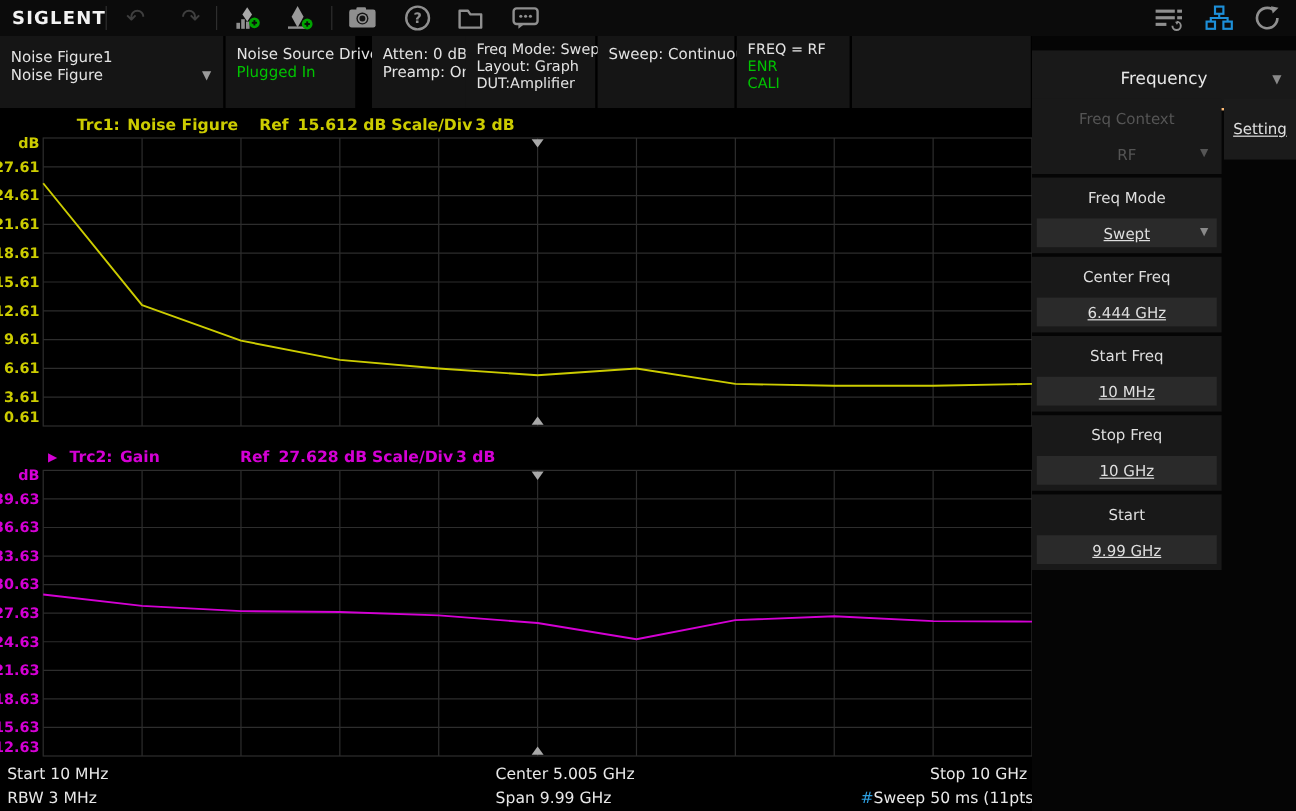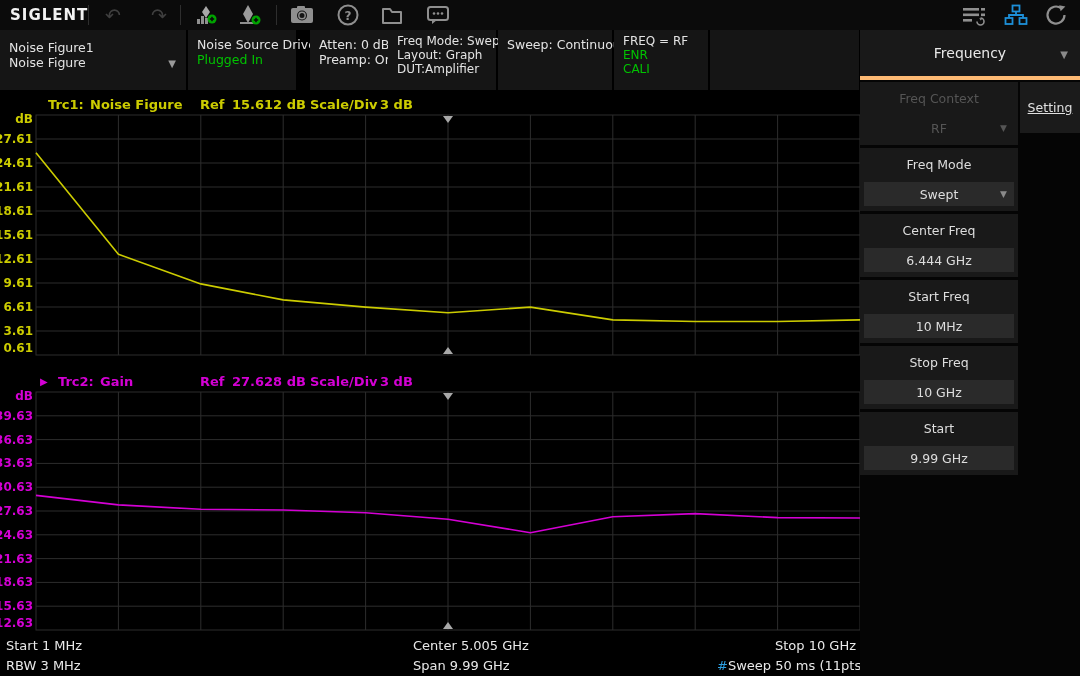--- a/index.html
+++ b/index.html
@@ -29,29 +29,29 @@
   .trc-title { position:absolute; height:16px; font-size:13px; font-weight:600; white-space:nowrap; }
   .trc-title span { position:absolute; }
 
   
   #bottombar { position:absolute; left:0; top:635px; width:1080px; height:41px; background:#000;
     color:#e8e8e8; font-size:13px; }
   .bb { position:absolute; white-space:nowrap; }
 
   
   #sidebar { position:absolute; left:860px; top:30px; width:220px; height:646px; background:#050505; }
-  #sb-header { position:absolute; left:0; top:0; width:220px; height:50px; background:#191919;
-    border-bottom:4px solid #fdba74; color:#e8e8e8; font-size:14px; display:flex; align-items:center; justify-content:center; }
+  #sb-header { position:absolute; left:0; top:12px; width:220px; height:50px; background:#191919;
+    border-bottom:2px solid #fdba74; color:#e8e8e8; font-size:14px; display:flex; align-items:center; justify-content:center; }
   #sb-header .hdr-caret { position:absolute; right:12px; top:19px; color:#8a8a8a; font-size:10px; }
   #sb-items { position:absolute; left:0; top:52px; width:138px; }
   .sb-item { position:relative; width:158px; height:63px; background:#191919; margin-bottom:3px; }
   .sb-label { position:absolute; left:0; top:9px; width:158px; text-align:center; color:#dedede; font-size:12.5px; }
   .sb-value { position:absolute; left:4px; top:34px; width:150px; height:24px; color:#dedede; font-size:12.5px;
     display:flex; align-items:center; justify-content:center; }
-  .sb-value.boxed { background:#2a2a2a; }
+  .sb-value.boxed { background:#2a2a2a;text-decoration:underline; }
   .sb-arrow { position:absolute; right:7px; top:7px; color:#8a8a8a; font-size:9px; }
   .sb-item.disabled .sb-label, .sb-item.disabled .sb-value, .sb-item.disabled .sb-arrow { color:#555; }
   #sb-tab { position:absolute; left:160px; top:52px; width:60px; height:51px; background:#1b1b1b;
     color:#e0e0e0; font-size:12.5px; display:flex; align-items:center; justify-content:center;text-decoration:underline; }
 
   
   #brandlogo { position:absolute; right:0px; top:618px; width:212px; height:58px; }
 </style>
 </head>
 <body>
@@ -168,21 +168,21 @@
     </div>
     <div class="cell" style="left:614px;width:94px;padding-top:4px">
       <div class="ln ln3">FREQ = RF</div>
       <div class="ln ln3 green">ENR</div>
       <div class="ln ln3 green">CALI</div>
     </div>
     <div class="cell" style="left:710px;width:149px"></div>
   </div>
 
   <div id="plots">
-    <div class="trc-title" style="left:0;top:7px;width:956px;color:#cccc00">
+    <div class="trc-title" style="left:16px;top:7px;width:956px;color:#cccc00">
       <span style="left:48px">Trc1:</span>
       <span style="left:90px">Noise Figure</span>
       <span style="left:200px">Ref</span>
       <span style="left:232px">15.612 dB</span>
       <span style="left:310px">Scale/Div</span>
       <span style="left:380px">3 dB</span>
     </div>
     <div class="trc-title" style="left:0;top:284px;width:860px;color:#d400d4">
       <span style="left:40px;font-size:10px;top:2px">▶</span>
       <span style="left:58px">Trc2:</span>
@@ -264,21 +264,21 @@
           <text x="33" y="520.2" text-anchor="end" font-size="12" font-weight="bold" fill="#d400d4" font-family="DejaVu Sans">15.63</text>
           <text x="33" y="537" text-anchor="end" font-size="12" font-weight="bold" fill="#d400d4" font-family="DejaVu Sans">12.63</text>
         </g>
         <polygon points="443,303 453,303 448,310" fill="#a8a8a8"></polygon>
         <polygon points="443,539 453,539 448,532" fill="#a8a8a8"></polygon>
         <polyline points="36.0,405.4 118.4,414.9 200.8,419.3 283.2,420.0 365.6,422.8 448.0,429.2 530.4,442.7 612.8,426.8 695.2,423.6 777.6,427.6 860.0,428.0" fill="none" stroke="#d400d4" stroke-width="1.6" stroke-linejoin="round"></polyline>
       </svg>
   </div>
 
   <div id="bottombar">
-    <div class="bb" style="left:6px;top:3px">Start  1 MHz</div>
+    <div class="bb" style="left:6px;top:3px">Start  10 MHz</div>
     <div class="bb" style="left:6px;top:23px">RBW  3 MHz</div>
     <div class="bb" style="left:413px;top:3px">Center  5.005 GHz</div>
     <div class="bb" style="left:413px;top:23px">Span  9.99 GHz</div>
     <div class="bb" style="left:775px;top:3px">Stop  10 GHz</div>
     <div class="bb" style="left:717px;top:23px">
       <span style="color:#2d9fe0">#</span><span>Sweep  50 ms (11pts)</span>
     </div>
   </div>
 
   <svg id="brandlogo" width="212" height="58" viewBox="0 0 212 58">

